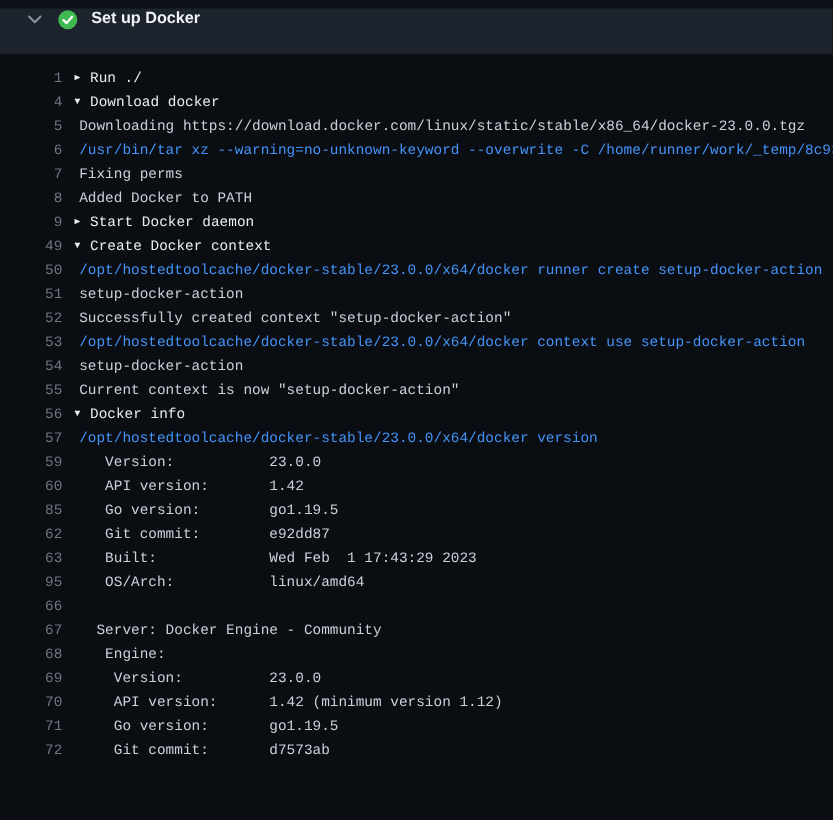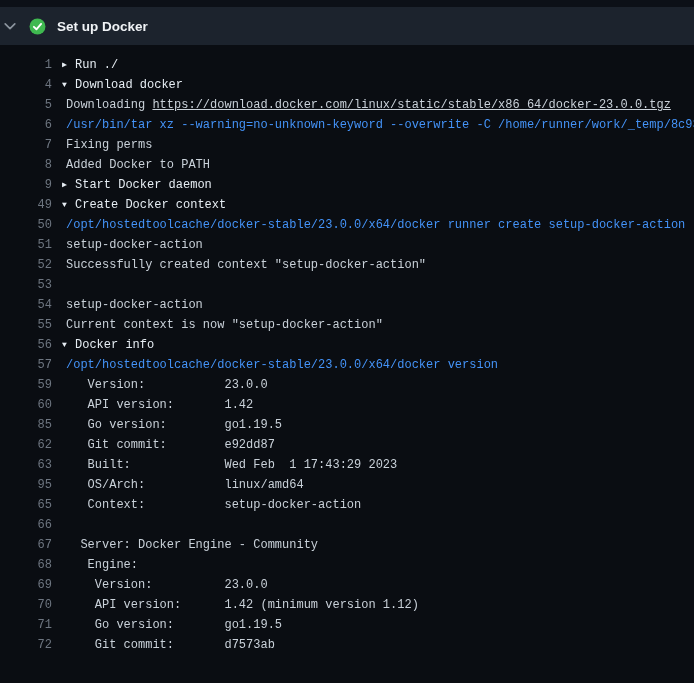--- a/index.html
+++ b/index.html
@@ -12,22 +12,22 @@
     font-family: "Liberation Mono", "DejaVu Sans Mono", monospace;
   }
   .top-strip {
     height: 7px;
     background: var(--bg-page, #0c1017);
   }
   .step-header {
     height: 38px;
     background: var(--bg-header, #1c232d);
     display: flex;
-    align-items: center;
-    padding-left: 1px;
+    align-items: flex-start;
+    padding-left: 20px;
     gap: 9px;
     cursor: pointer;
   }
   .step-header .icon {
     display: inline-flex;
     align-items: center;
     justify-content: center;
     width: 18px;
     height: 18px;
   }
@@ -72,21 +72,20 @@
     width: 13px;
     color: var(--chevron-gray, #8b949e);
     font-size: 8px;
     vertical-align: 1px;
     cursor: pointer;
   }
   .group .content, .group .content span { color: var(--text-group, #e6edf3); }
   .group { cursor: pointer; }
   .loglink {
     color: var(--text-primary, #c9d1d9);
-    text-decoration: underline;
     cursor: pointer;
   }
 </style>
 </head>
 <body>
 
 <div class="top-strip"></div>
 
 <div class="step-header">
   <span class="icon">
@@ -108,32 +107,31 @@
     <div class="line group group-expanded"><a class="num">4</a><span class="content"><span class="arrow">▼</span><span>Download docker</span></span></div>
     <div class="line text"><a class="num">5</a><span class="content indent"><span>Downloading </span><a class="loglink">https://download.docker.com/linux/static/stable/x86_64/docker-23.0.0.tgz</a></span></div>
     <div class="line command"><a class="num">6</a><span class="content indent"><span>/usr/bin/tar xz --warning=no-unknown-keyword --overwrite -C /home/runner/work/_temp/8c93</span></span></div>
     <div class="line text"><a class="num">7</a><span class="content indent"><span>Fixing perms</span></span></div>
     <div class="line text"><a class="num">8</a><span class="content indent"><span>Added Docker to PATH</span></span></div>
     <div class="line group group-collapsed"><a class="num">9</a><span class="content"><span class="arrow">▶</span><span>Start Docker daemon</span></span></div>
     <div class="line group group-expanded"><a class="num">49</a><span class="content"><span class="arrow">▼</span><span>Create Docker context</span></span></div>
     <div class="line command"><a class="num">50</a><span class="content indent"><span>/opt/hostedtoolcache/docker-stable/23.0.0/x64/docker runner create setup-docker-action</span></span></div>
     <div class="line text"><a class="num">51</a><span class="content indent"><span>setup-docker-action</span></span></div>
     <div class="line text"><a class="num">52</a><span class="content indent"><span>Successfully created context "setup-docker-action"</span></span></div>
-    <div class="line command"><a class="num">53</a></div>
+    <div class="line command"><a class="num">53</a><span class="content indent"><span>/opt/hostedtoolcache/docker-stable/23.0.0/x64/docker context use setup-docker-action</span></span></div>
     <div class="line text"><a class="num">54</a><span class="content indent"><span>setup-docker-action</span></span></div>
     <div class="line text"><a class="num">55</a><span class="content indent"><span>Current context is now "setup-docker-action"</span></span></div>
     <div class="line group group-expanded"><a class="num">56</a><span class="content"><span class="arrow">▼</span><span>Docker info</span></span></div>
     <div class="line command"><a class="num">57</a><span class="content indent"><span>/opt/hostedtoolcache/docker-stable/23.0.0/x64/docker version</span></span></div>
     <div class="line text"><a class="num">59</a><span class="content indent"><span>   Version:           23.0.0</span></span></div>
     <div class="line text"><a class="num">60</a><span class="content indent"><span>   API version:       1.42</span></span></div>
     <div class="line text"><a class="num">85</a><span class="content indent"><span>   Go version:        go1.19.5</span></span></div>
     <div class="line text"><a class="num">62</a><span class="content indent"><span>   Git commit:        e92dd87</span></span></div>
     <div class="line text"><a class="num">63</a><span class="content indent"><span>   Built:             Wed Feb  1 17:43:29 2023</span></span></div>
     <div class="line text"><a class="num">95</a><span class="content indent"><span>   OS/Arch:           linux/amd64</span></span></div>
-    <div class="line text"><a class="num">65</a><span class="content indent"><span>   Context:           setup-docker-action</span></span></div>
     <div class="line text"><a class="num">66</a><span class="content indent"><span></span></span></div>
     <div class="line text"><a class="num">67</a><span class="content indent"><span>  Server: Docker Engine - Community</span></span></div>
     <div class="line text"><a class="num">68</a><span class="content indent"><span>   Engine:</span></span></div>
     <div class="line text"><a class="num">69</a><span class="content indent"><span>    Version:          23.0.0</span></span></div>
     <div class="line text"><a class="num">70</a><span class="content indent"><span>    API version:      1.42 (minimum version 1.12)</span></span></div>
     <div class="line text"><a class="num">71</a><span class="content indent"><span>    Go version:       go1.19.5</span></span></div>
     <div class="line text"><a class="num">72</a><span class="content indent"><span>    Git commit:       d7573ab</span></span></div>
   </div>
 
 </body></html>

